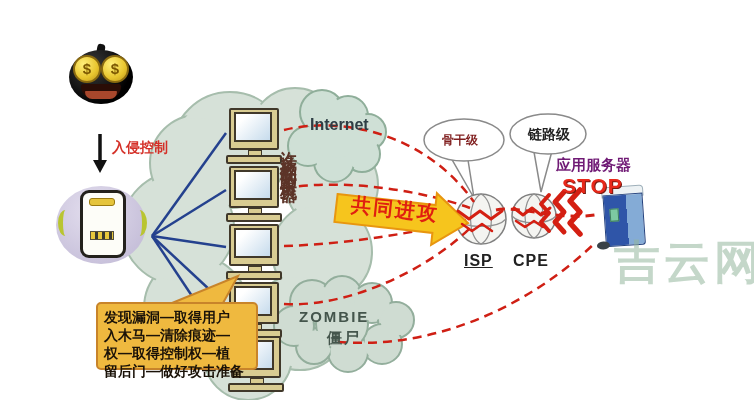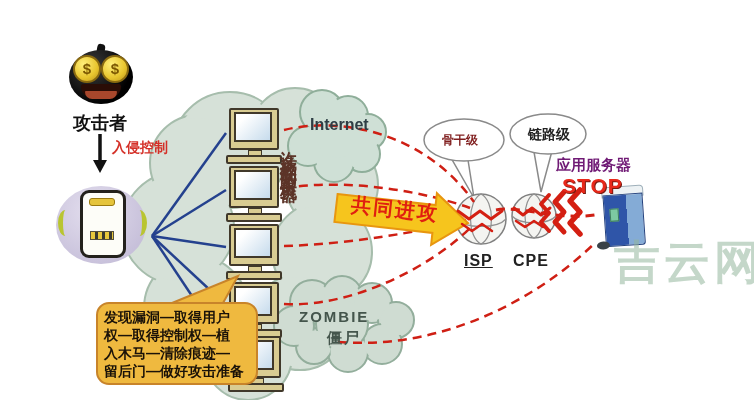--- a/index.html
+++ b/index.html
@@ -81,22 +81,22 @@
             transform:rotate(6deg);z-index:5;}
   .bub1{left:442px;top:132px;font-size:12px;color:#7f1d1d;z-index:4;}
   .bub2{left:528px;top:126px;font-size:14px;color:#222;z-index:4;}
   .isp{left:464px;top:252px;font-size:16px;color:#222;letter-spacing:1px;z-index:4;text-decoration:underline;}
   .cpe{left:513px;top:252px;font-size:16px;color:#222;letter-spacing:1px;z-index:4;}
   .atk-l{left:73px;top:111px;font-size:18px;color:#111;z-index:4;}
   .intr{left:112px;top:139px;font-size:14px;color:#d43028;z-index:4;}
   .ctl-l{left:67px;top:168px;font-size:18px;color:#111;z-index:4;}
 
   
-  .callout{position:absolute;left:96px;top:302px;width:162px;height:83px;background:#efb93f;
-           border:2px solid #c8842a;border-radius:13px;z-index:6;padding:4px 6px;box-sizing:border-box;}
+  .callout{position:absolute;left:96px;top:302px;width:162px;height:68px;background:#efb93f;
+           border:2px solid #c8842a;border-radius:5px;z-index:6;padding:4px 6px;box-sizing:border-box;}
   .callout div{font-size:14px;font-weight:bold;color:#1a1208;line-height:18px;white-space:nowrap;}
 </style>
 </head>
 <body>
 
 <div id="stage">
 
   <svg class="layer" width="754" height="400" style="z-index:1">
 
     <g>
@@ -273,40 +273,39 @@
       <path d="M462,224 l10,7 10,-7 10,7" stroke-width="2.5"></path>
       <path d="M514,208 l9,7 9,-7 9,7 9,-7" stroke-width="3"></path>
       <path d="M516,221 l9,6 9,-6 9,6" stroke-width="2.5"></path>
       <path d="M549,195 l-8,9 8,9 -8,9 8,9" stroke-width="4"></path>
       <path d="M564,192 l-9,10 9,10 -9,10 9,10" stroke-width="5"></path>
       <path d="M580,190 l-10,11 10,11 -10,11 10,11" stroke-width="5.5"></path>
     </g>
   </svg>
 
 
-  <div class="lbl b atk-l">攻击者</div>
   <div class="lbl b intr">入侵控制</div>
 
   <div class="lbl vlabel">许多被控制的攻击机器</div>
   <div class="lbl b inet">Internet</div>
   <div class="lbl b zomb1">ZOMBIE</div>
   <div class="lbl b zomb2">僵尸</div>
 
   <div class="lbl b atkarrow">共同进攻</div>
 
   <div class="lbl b bub1">骨干级</div>
   <div class="lbl b bub2">链路级</div>
 
   <div class="lbl b appsrv" style="z-index:5">应用服务器</div>
   <div class="lbl b stop">STOP</div>
 
   <div class="lbl b isp">ISP</div>
   <div class="lbl b cpe">CPE</div>
 
   <div class="callout">
     <div>发现漏洞—取得用户</div>
+    <div>入木马—清除痕迹—</div>
     <div>权—取得控制权—植</div>
-    <div>入木马—清除痕迹—</div>
     <div>留后门—做好攻击准备</div>
   </div>
 
   <div class="lbl watermark">吉云网</div>
 </div>
 
 </body></html>

